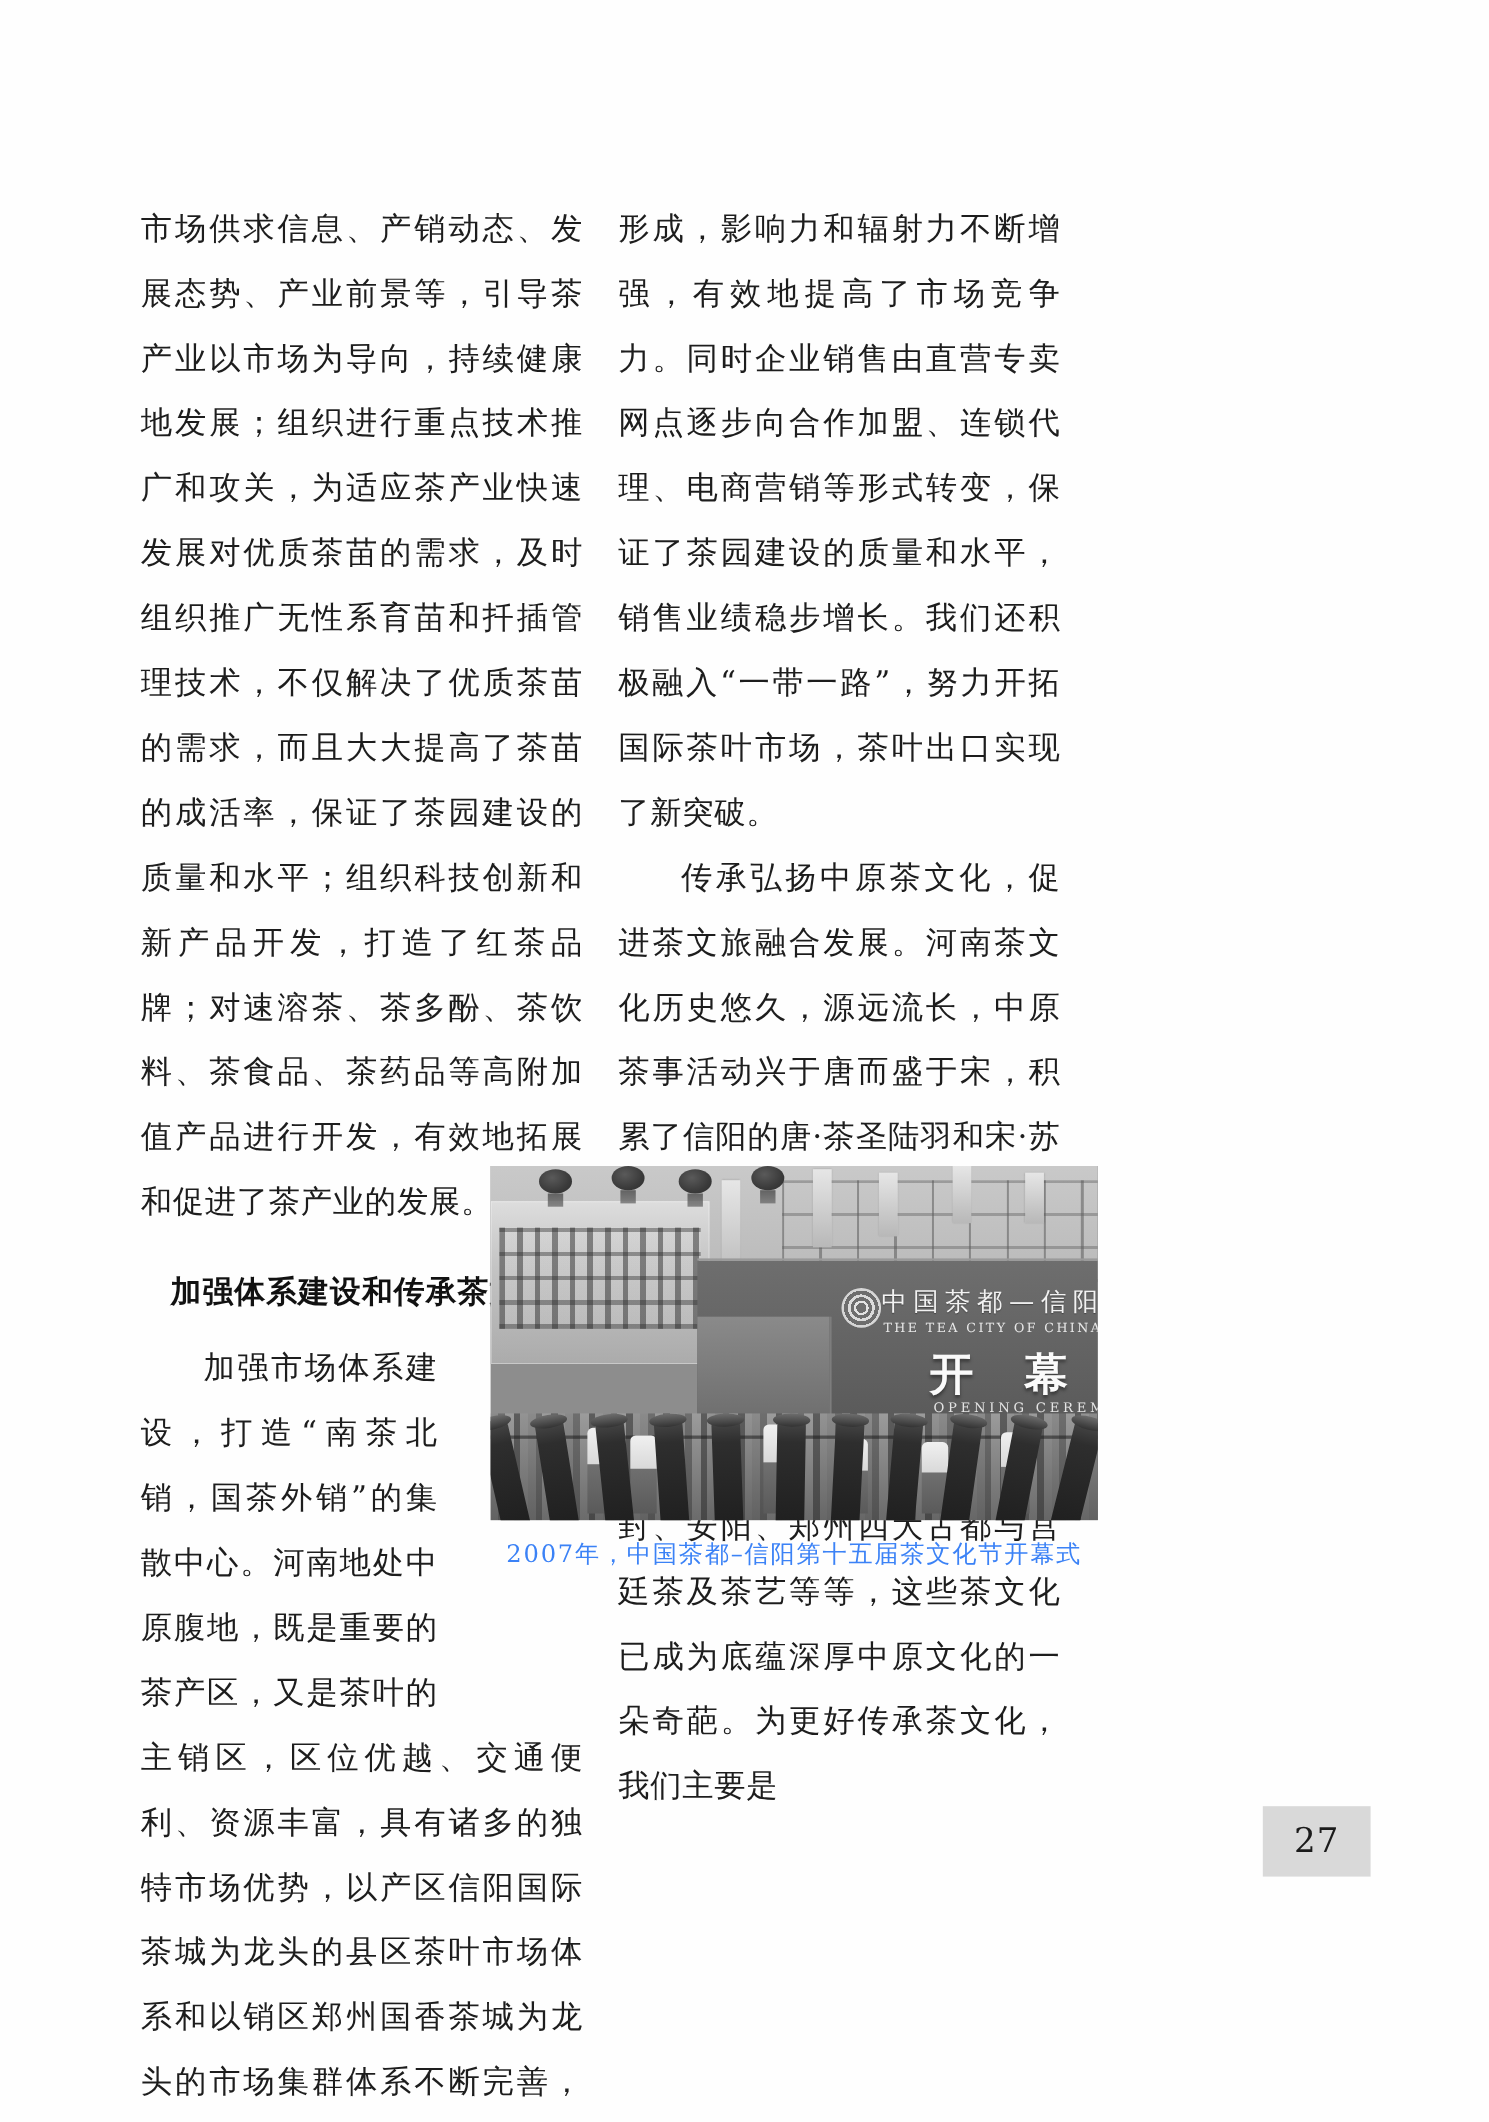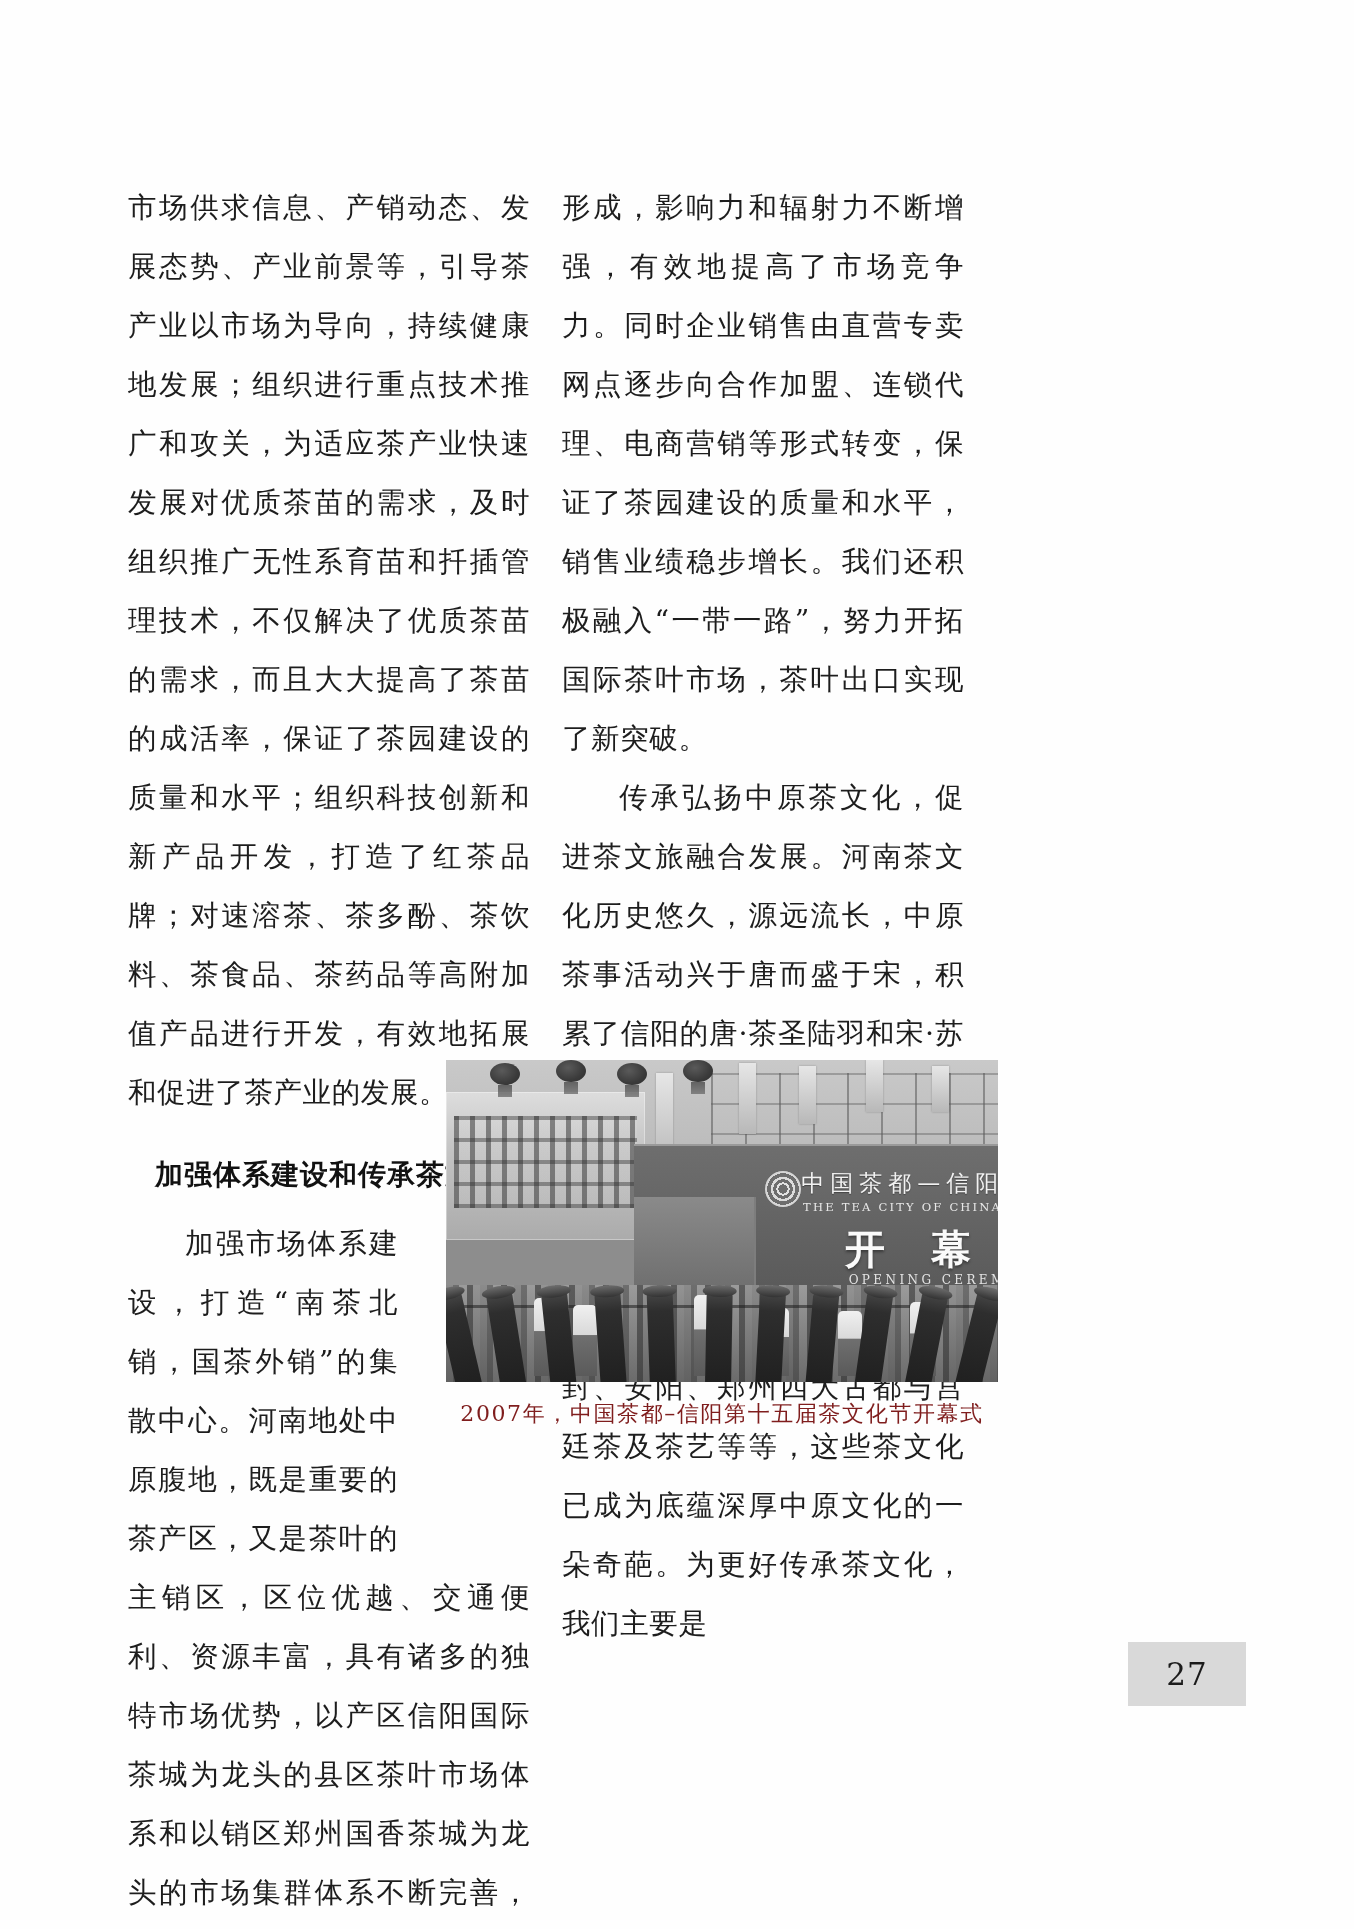--- a/index.html
+++ b/index.html
@@ -210,37 +210,37 @@
     position: absolute; left: 0; right: 0; bottom: 23%;
     height: 3px; background: rgba(30,30,30,.55);
   }
 
   figcaption.caption {
     margin-top: 17px;
     font-size: 22px;
     line-height: 30px;
     text-align: center;
     letter-spacing: 1.6px;
-    color: #7f1d1d;
+    color: #3b82f6;
     font-family: "DejaVu Serif", "Liberation Serif", serif;
   }
 
   
   .float-shape {
     float: right;
     width: 132px;
     height: 1px;
   }
 
   
   #page-number {
     position: absolute;
     right: 108px;
     top: 1642px;
-    width: 118px;
+    width: 98px;
     height: 64px;
     background: #d9d9d9;
     display: flex;
     align-items: center;
     justify-content: center;
     font-size: 31px;
     letter-spacing: 1px;
     color: #1b1b1b;
     font-family: "DejaVu Serif", "Liberation Serif", serif;
   }

